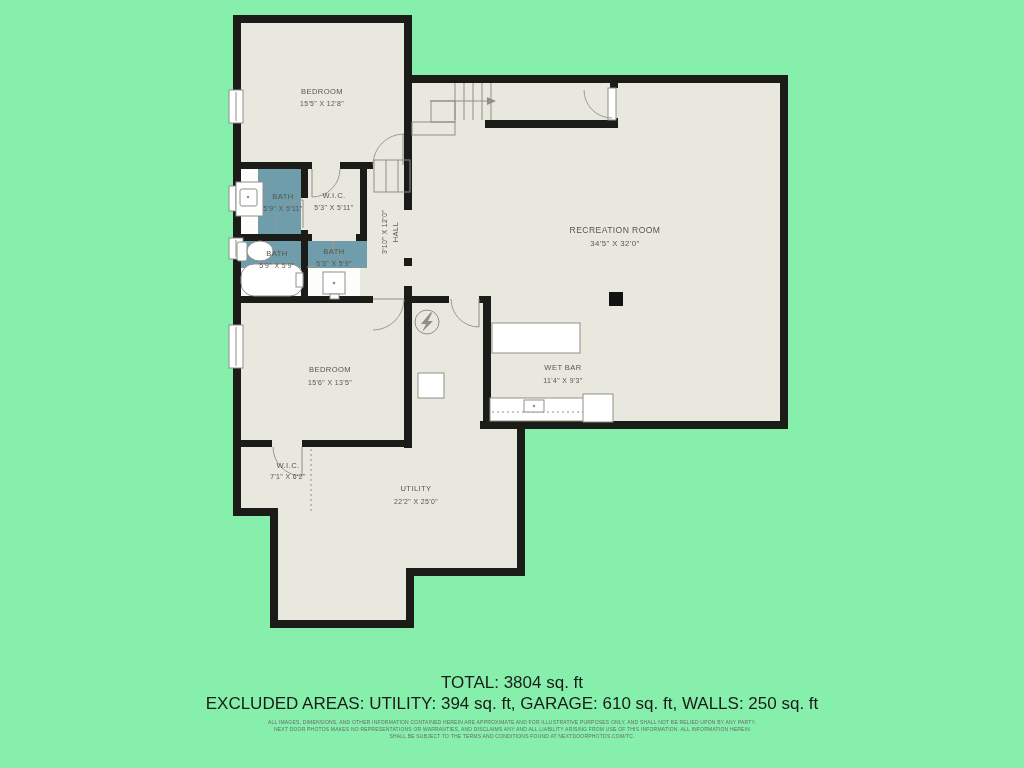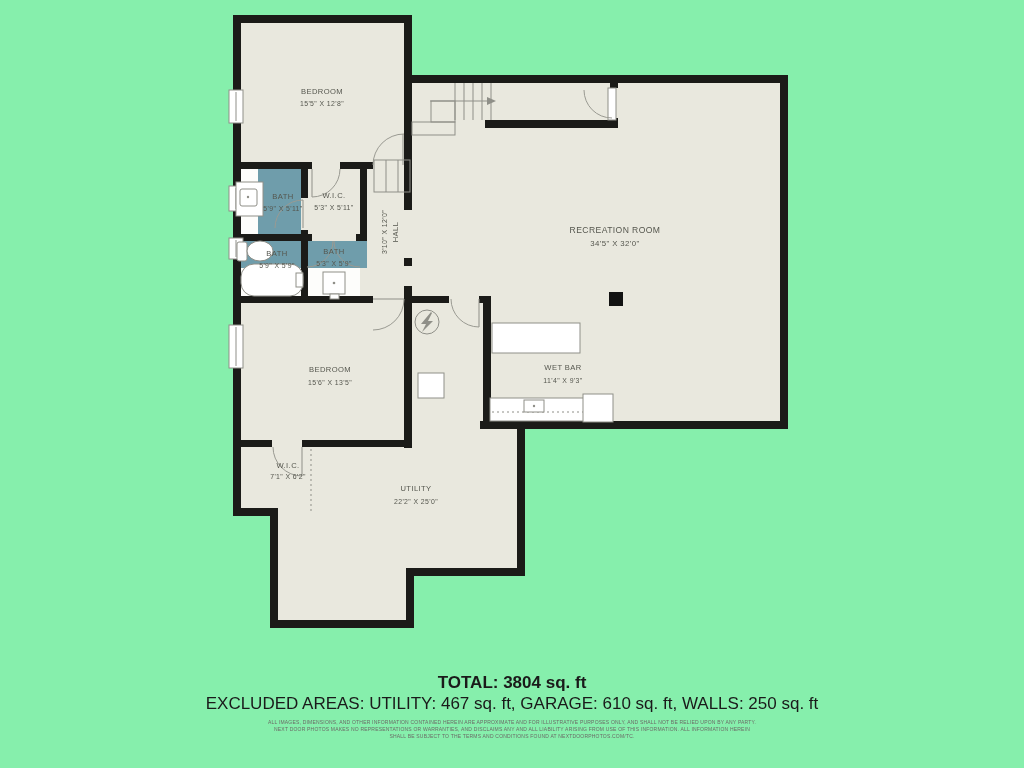--- a/index.html
+++ b/index.html
@@ -10,21 +10,21 @@
   .rn{font-size:7.6px;}
   .rd{font-size:6.9px;}
   .rn-big{font-size:8.6px;}
   .rd-big{font-size:7.8px;}
   .wall{fill:#1b1b18;}
   .gap{fill:#e9e8de;}
   .thin{stroke:#8f8f88;stroke-width:1;fill:none;}
   .fix{stroke:#8f8f88;stroke-width:1;fill:#ffffff;}
   .arc{stroke:#9a9a92;stroke-width:1;fill:none;}
   .footer{position:absolute;left:0;top:672px;width:1024px;text-align:center;color:#1a1a1a;}
-  .f-total{font-size:17px;font-weight:bold;line-height:21px;}
+  .f-total{font-size:17px;font-weight:normal;line-height:21px;}
   .f-line{font-size:17px;line-height:21px;}
   .f-disc{margin-top:5px;font-size:5px;line-height:7px;color:#6b6b66;letter-spacing:.2px;}
 </style>
 </head>
 <body>
 
 <div class="page">
 <svg width="1024" height="768" viewBox="0 0 1024 768">
 
   <polygon fill="#e9e8de" points="233,15 412,15 412,75 788,75 788,429 525,429 525,576 414,576 414,628 270,628 270,516 233,516"></polygon>
@@ -160,20 +160,20 @@
     <text class="rd" x="330" y="385">15'6" X 13'5"</text>
     <text class="rn" x="288" y="468">W.I.C.</text>
     <text class="rd" x="288" y="479">7'1" X 6'2"</text>
     <text class="rn" x="416" y="491">UTILITY</text>
     <text class="rd" x="416" y="504">22'2" X 25'0"</text>
   </g>
 </svg>
 
 <div class="footer">
   <div class="f-total">TOTAL: 3804 sq. ft</div>
-  <div class="f-line">EXCLUDED AREAS: UTILITY: 467 sq. ft, GARAGE: 610 sq. ft, WALLS: 250 sq. ft</div>
+  <div class="f-line">EXCLUDED AREAS: UTILITY: 394 sq. ft, GARAGE: 610 sq. ft, WALLS: 250 sq. ft</div>
   <div class="f-disc">
     <div>ALL IMAGES, DIMENSIONS, AND OTHER INFORMATION CONTAINED HEREIN ARE APPROXIMATE AND FOR ILLUSTRATIVE PURPOSES ONLY, AND SHALL NOT BE RELIED UPON BY ANY PARTY.</div>
     <div>NEXT DOOR PHOTOS MAKES NO REPRESENTATIONS OR WARRANTIES, AND DISCLAIMS ANY AND ALL LIABILITY ARISING FROM USE OF THIS INFORMATION. ALL INFORMATION HEREIN</div>
     <div>SHALL BE SUBJECT TO THE TERMS AND CONDITIONS FOUND AT NEXTDOORPHOTOS.COM/TC.</div>
   </div>
 </div>
 </div>
 
 </body></html>

